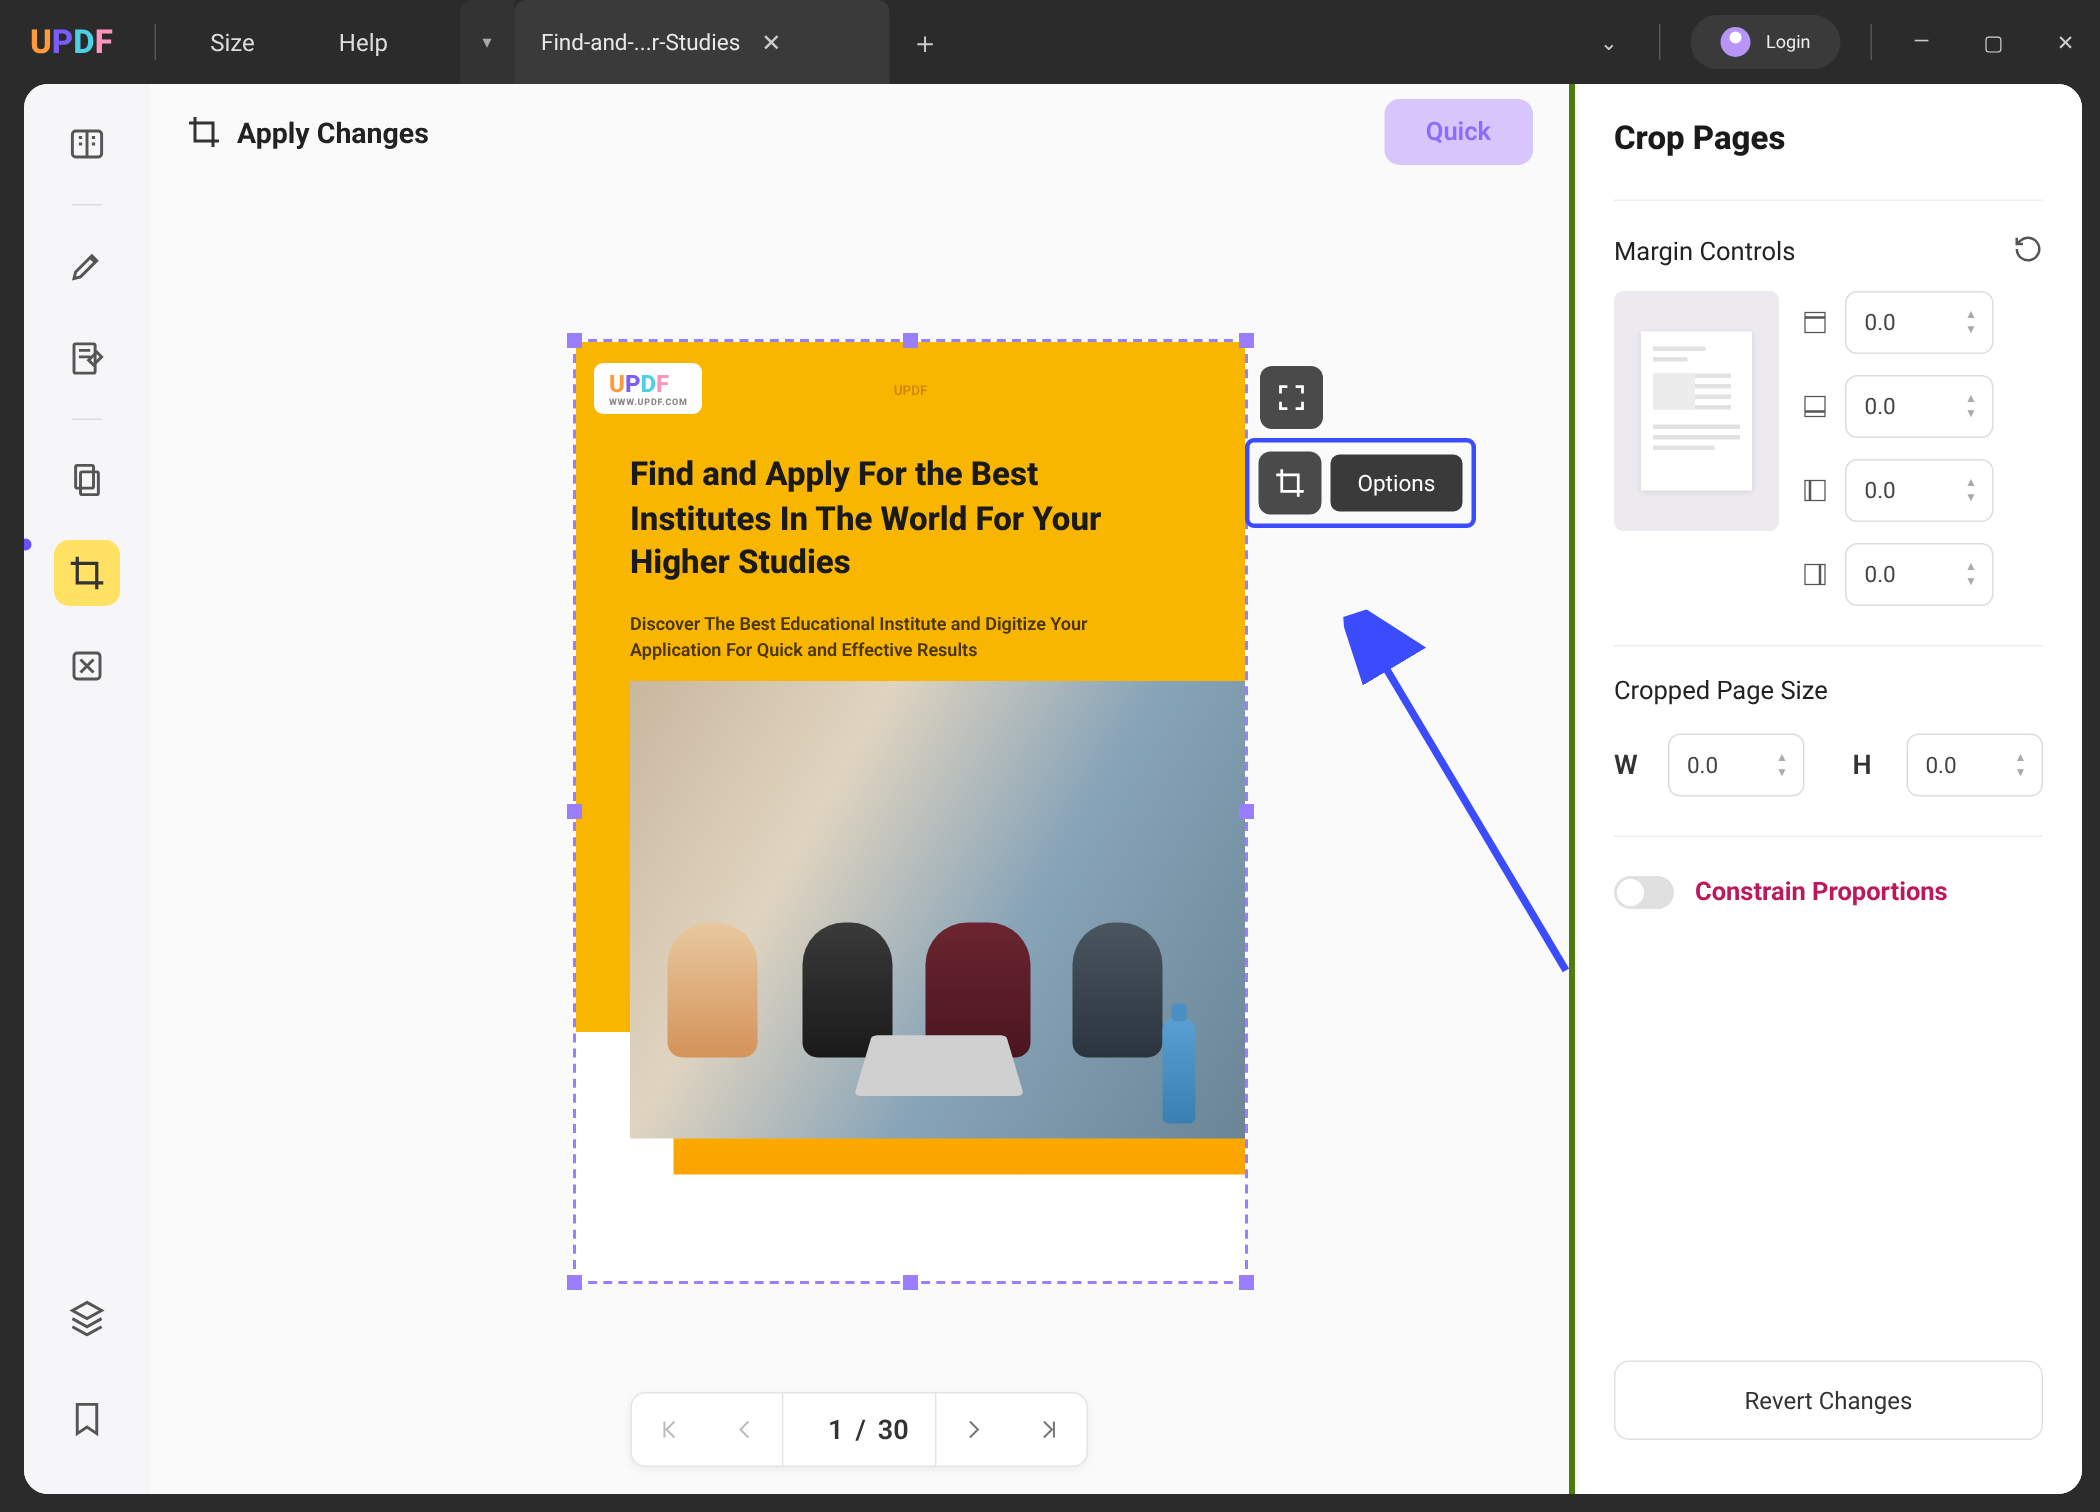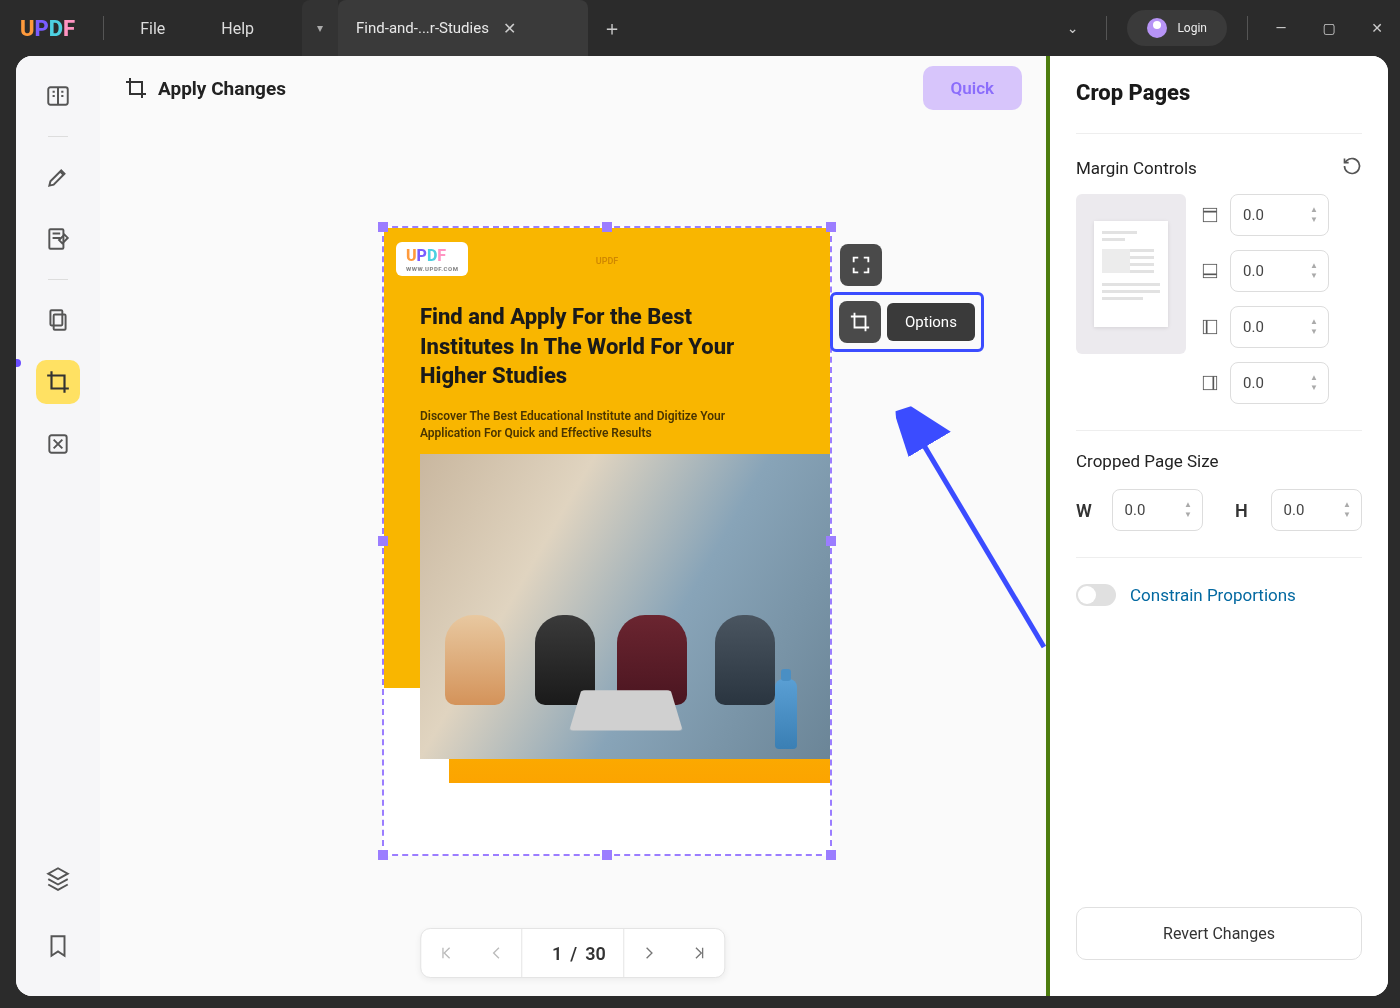--- a/index.html
+++ b/index.html
@@ -95,30 +95,30 @@
 .m-row svg{width:20px;height:20px;stroke:#555;flex-shrink:0;}
 .num-field{position:relative;width:99px;height:42px;border:1px solid #ddd;border-radius:8px;display:flex;align-items:center;padding:0 22px 0 12px;font-size:15px;color:#444;}
 .num-spin{position:absolute;right:6px;top:0;bottom:0;width:12px;display:flex;flex-direction:column;justify-content:center;gap:2px;}
 .num-spin span{font-size:8px;color:#aaa;line-height:1;cursor:pointer;}
 .section-div{height:1px;background:#eee;margin:26px 0 20px;}
 .size-row{display:flex;align-items:center;gap:18px;}
 .size-lbl{font-size:18px;font-weight:600;color:#333;width:20px;}
 .toggle-row{display:flex;align-items:center;gap:14px;margin-top:26px;}
 .toggle{width:40px;height:22px;background:#e0e0e0;border-radius:11px;position:relative;cursor:pointer;}
 .toggle::after{content:"";position:absolute;top:2px;left:2px;width:18px;height:18px;background:#fff;border-radius:50%;}
-.toggle-label{font-size:17px;font-weight:400;color:#0369a1;}
+.toggle-label{font-size:17px;font-weight:700;color:#be185d;}
 .revert-btn{margin-top:auto;border:1px solid #e0e0e0;background:#fff;border-radius:10px;padding:16px;font-size:16px;color:#333;cursor:pointer;margin-bottom:12px;}
 </style>
 </head>
 <body>
 
 <div class="titlebar">
   <div class="logo"><span class="u">U</span><span class="p">P</span><span class="d">D</span><span class="f">F</span></div>
   <div class="tb-divider"></div>
-  <div class="menu-item">File</div>
+  <div class="menu-item">Size</div>
   <div class="menu-item">Help</div>
   <div class="tab-bar">
     <div class="tab-prefix">▾</div>
     <div class="tab">
       <span class="tab-title">Find-and-...r-Studies</span>
       <span class="tab-close">✕</span>
     </div>
     <div class="tab-add">＋</div>
   </div>
   <div class="tb-right">

